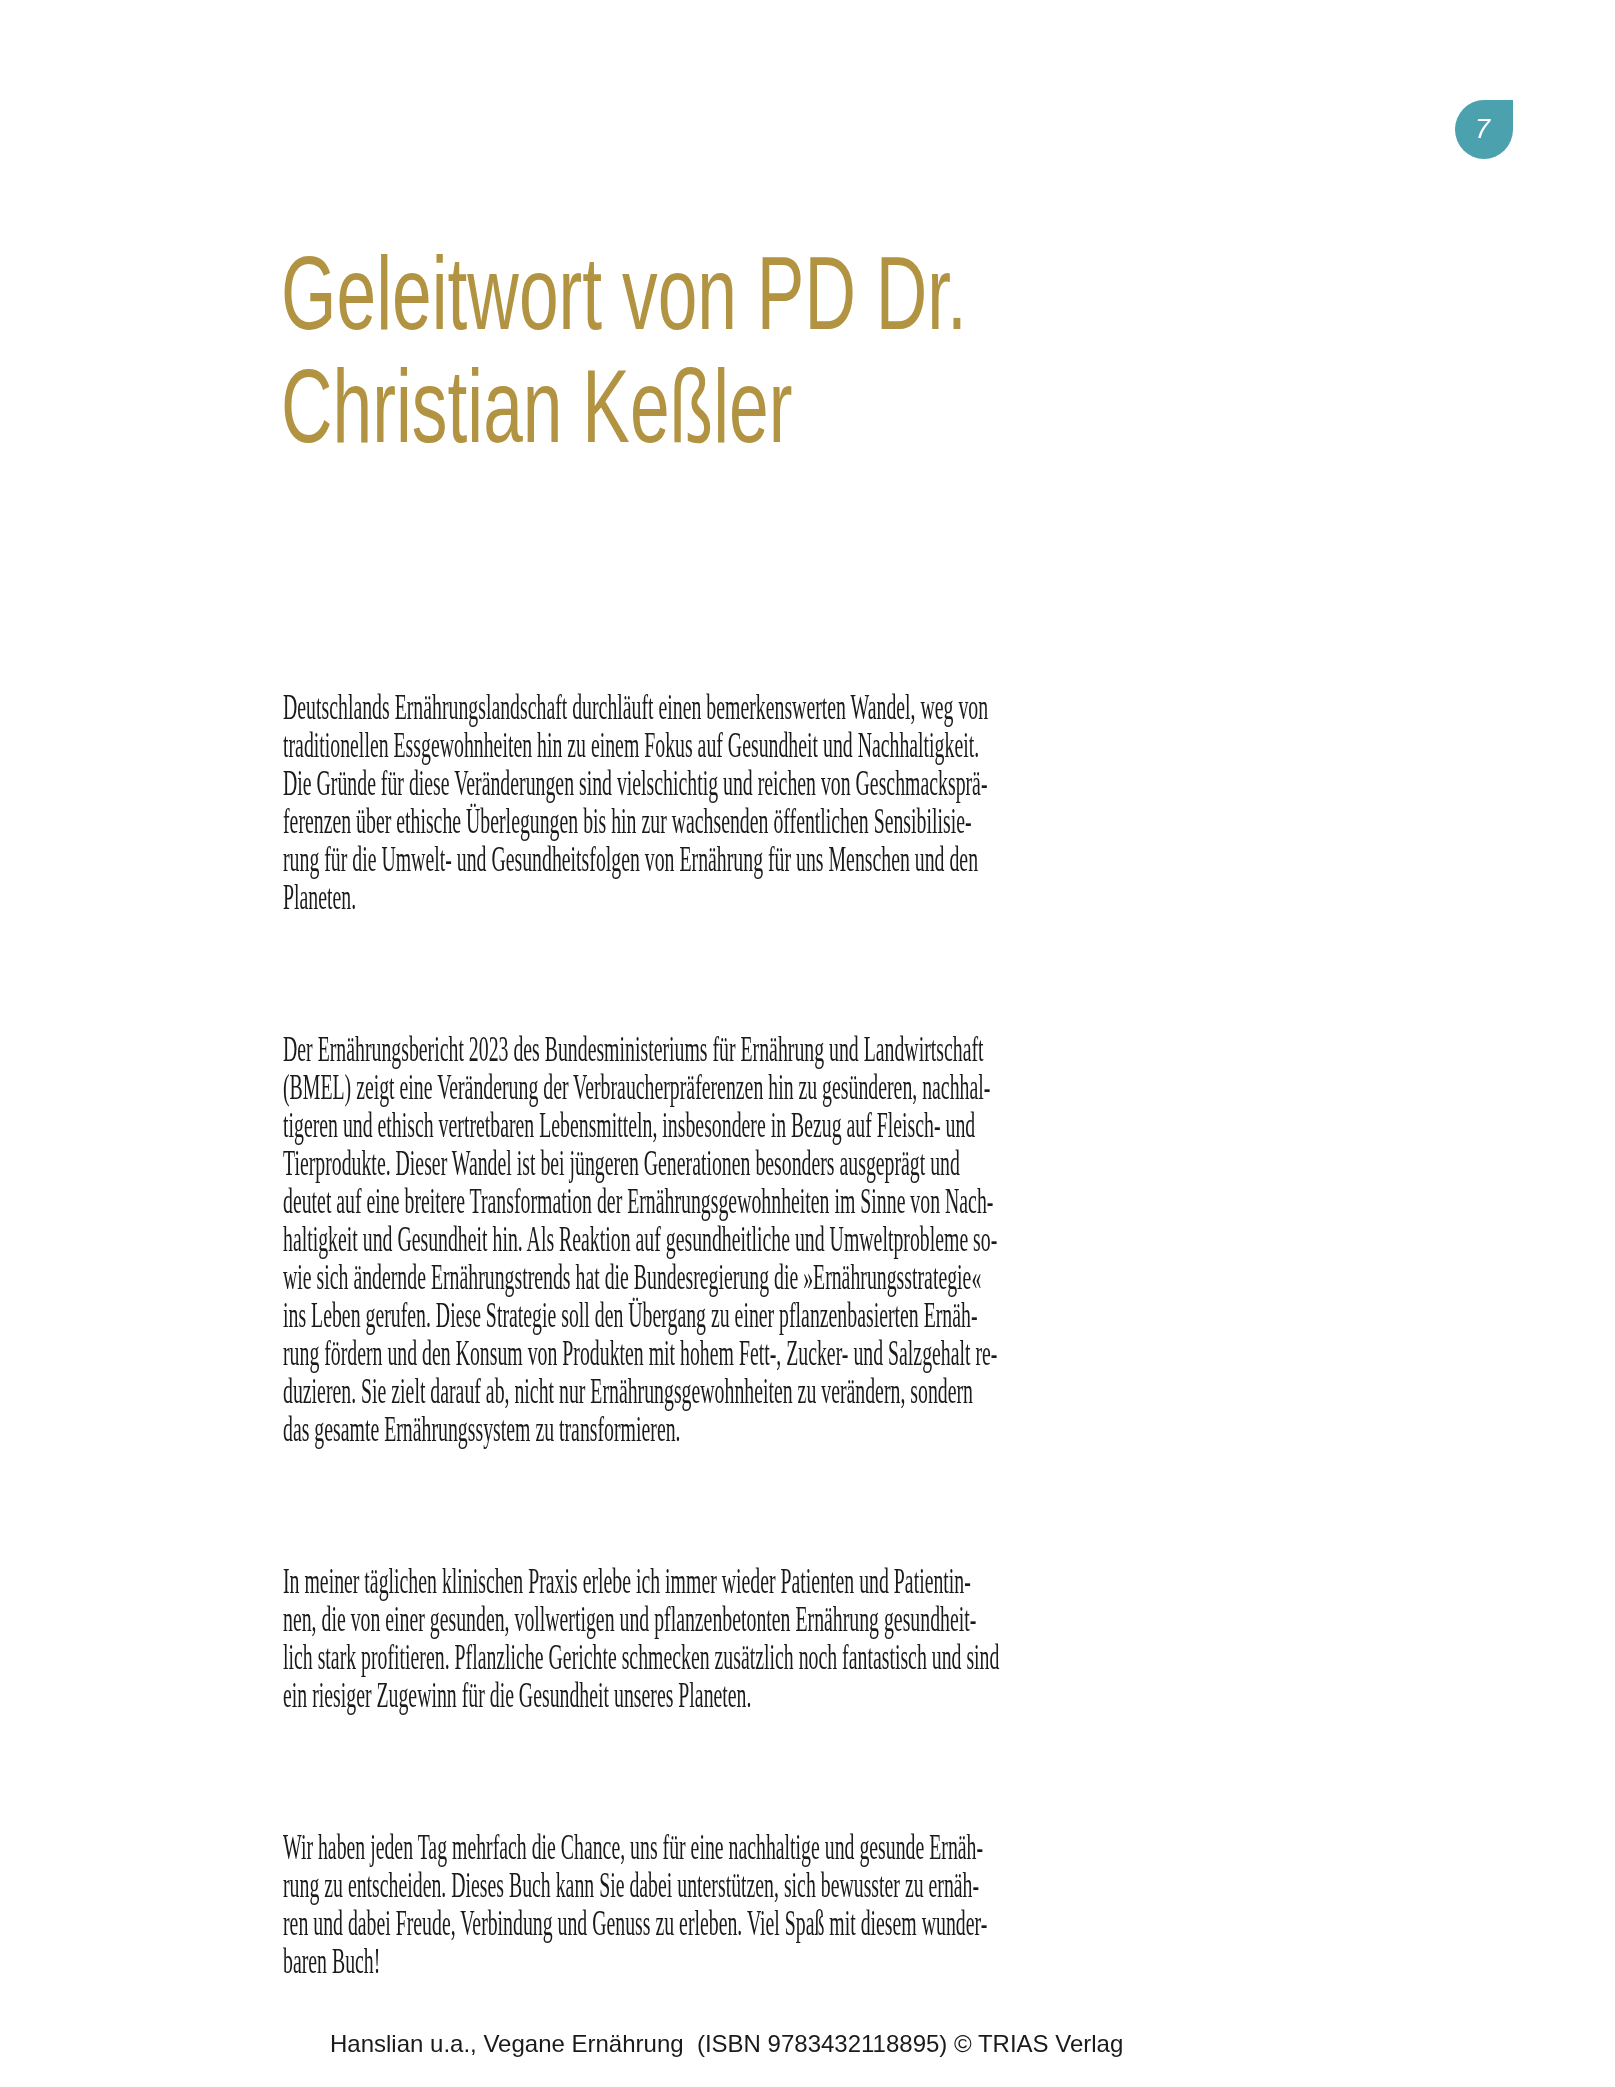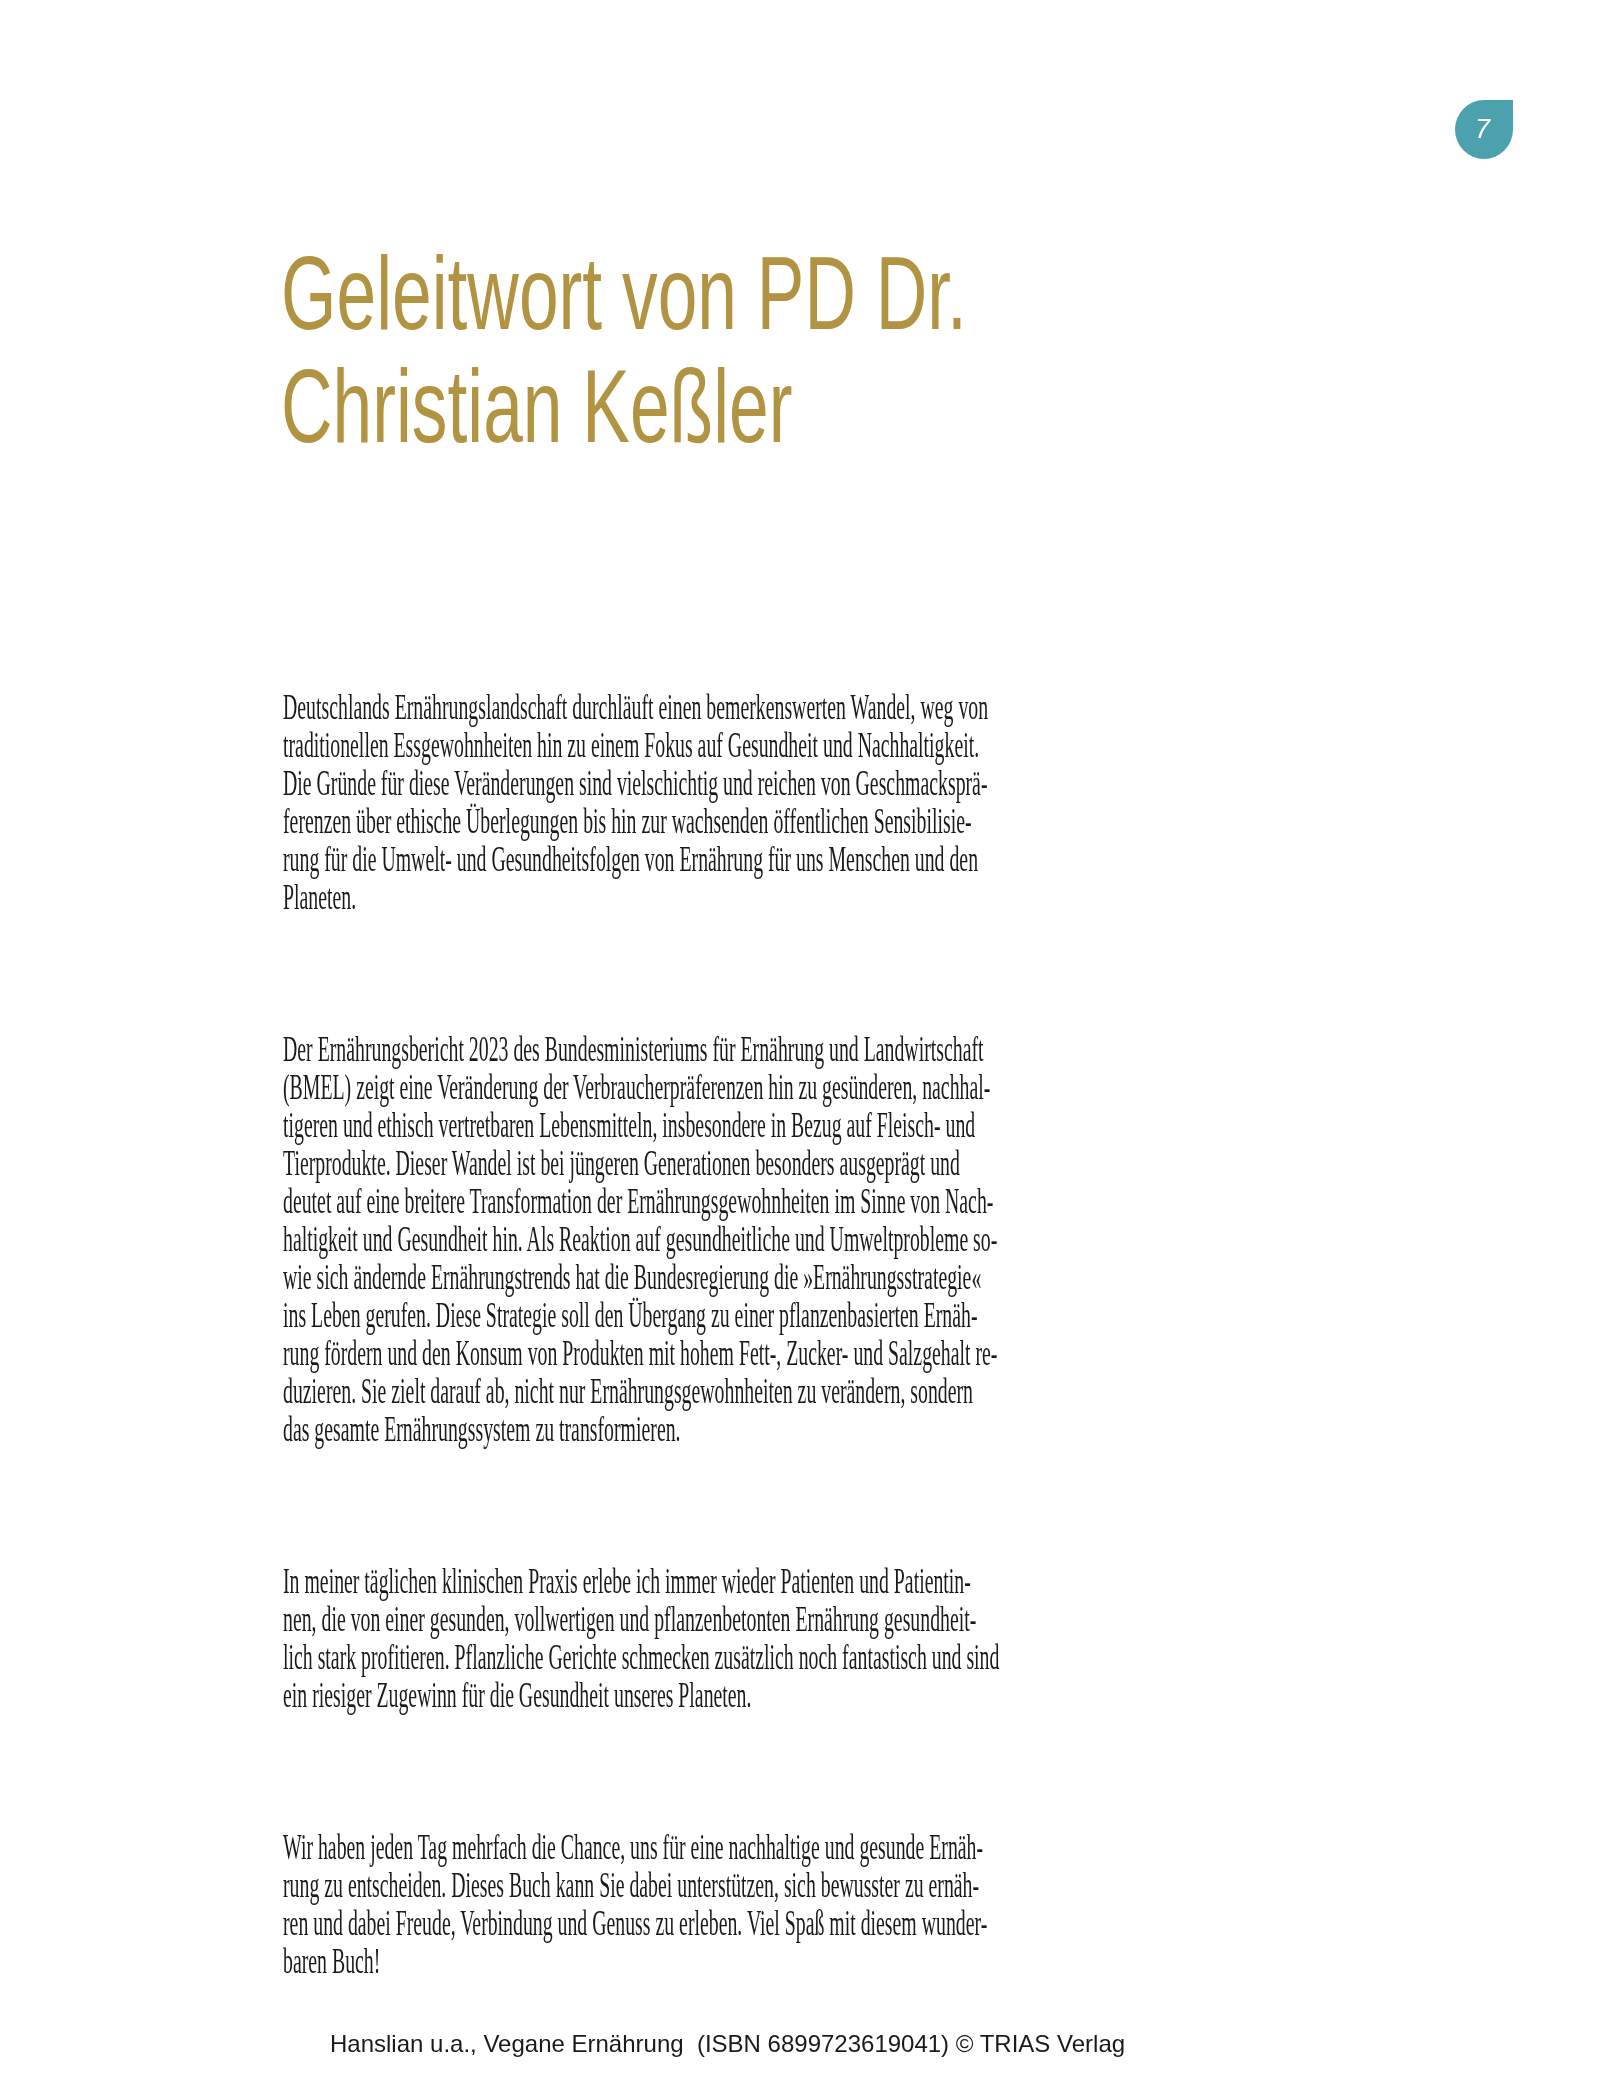--- a/index.html
+++ b/index.html
@@ -102,15 +102,15 @@
 nen, die von einer gesunden, vollwertigen und pflanzenbetonten Ernährung gesundheit-
 lich stark profitieren. Pflanzliche Gerichte schmecken zusätzlich noch fantastisch und sind
 ein riesiger Zugewinn für die Gesundheit unseres Planeten.</p>
     <p>Wir haben jeden Tag mehrfach die Chance, uns für eine nachhaltige und gesunde Ernäh-
 rung zu entscheiden. Dieses Buch kann Sie dabei unterstützen, sich bewusster zu ernäh-
 ren und dabei Freude, Verbindung und Genuss zu erleben. Viel Spaß mit diesem wunder-
 baren Buch!</p>
     
   </div>
 
-  <div class="footer">Hanslian u.a., Vegane Ernährung  (ISBN 6899723619041) © TRIAS Verlag</div>
+  <div class="footer">Hanslian u.a., Vegane Ernährung  (ISBN 9783432118895) © TRIAS Verlag</div>
 
 </div>
 
 </body></html>

